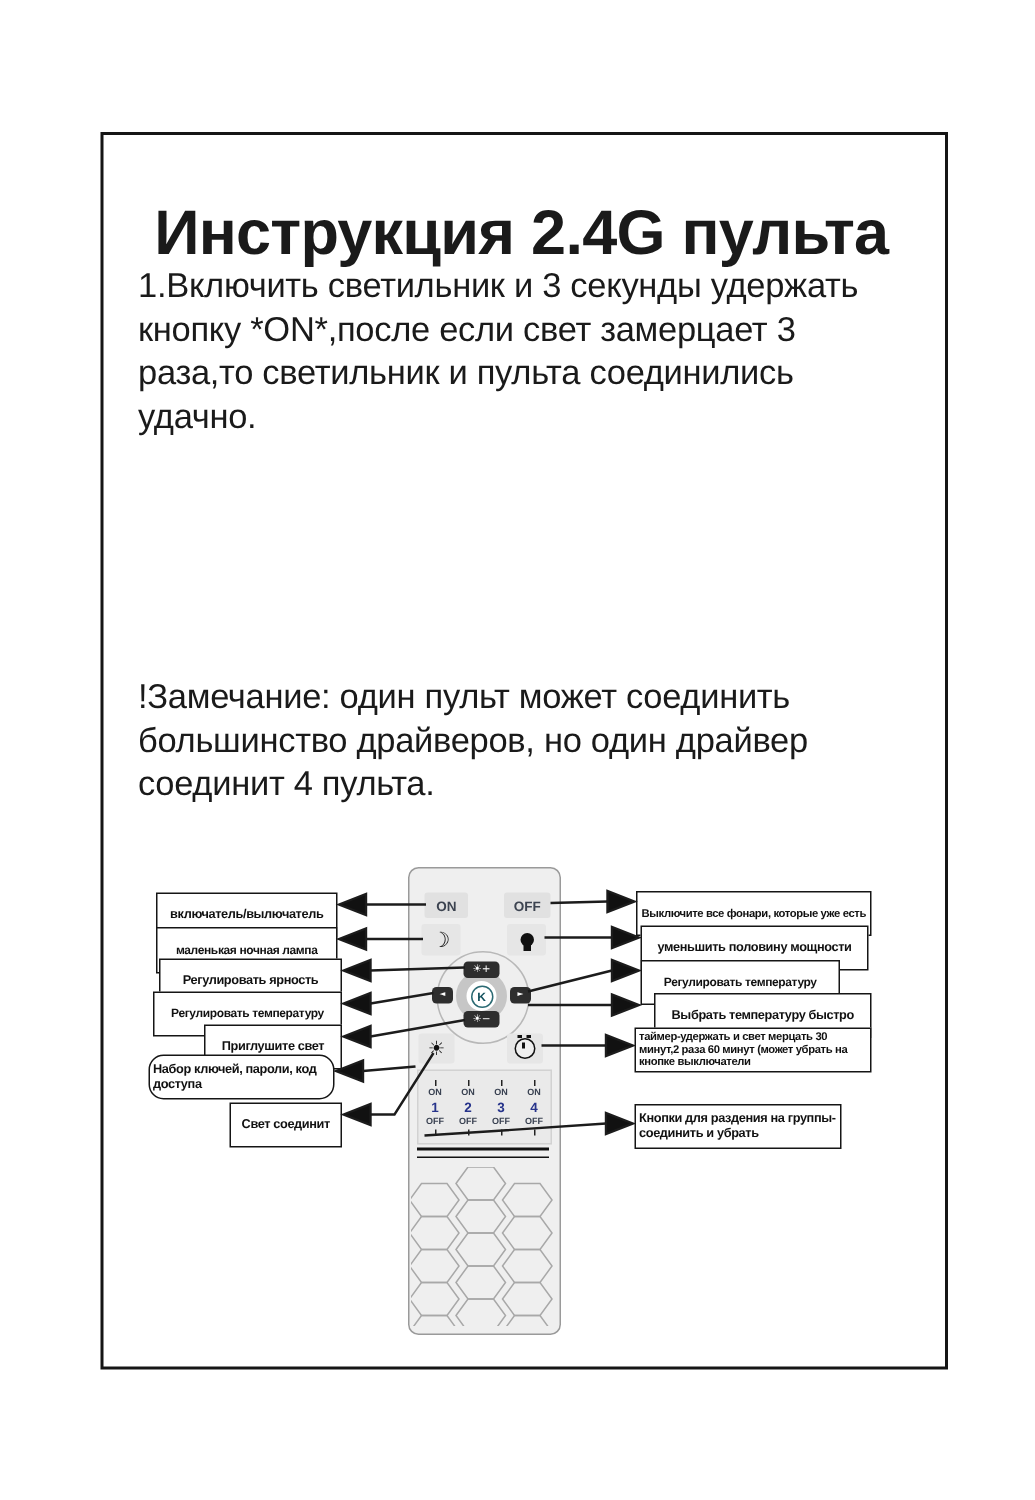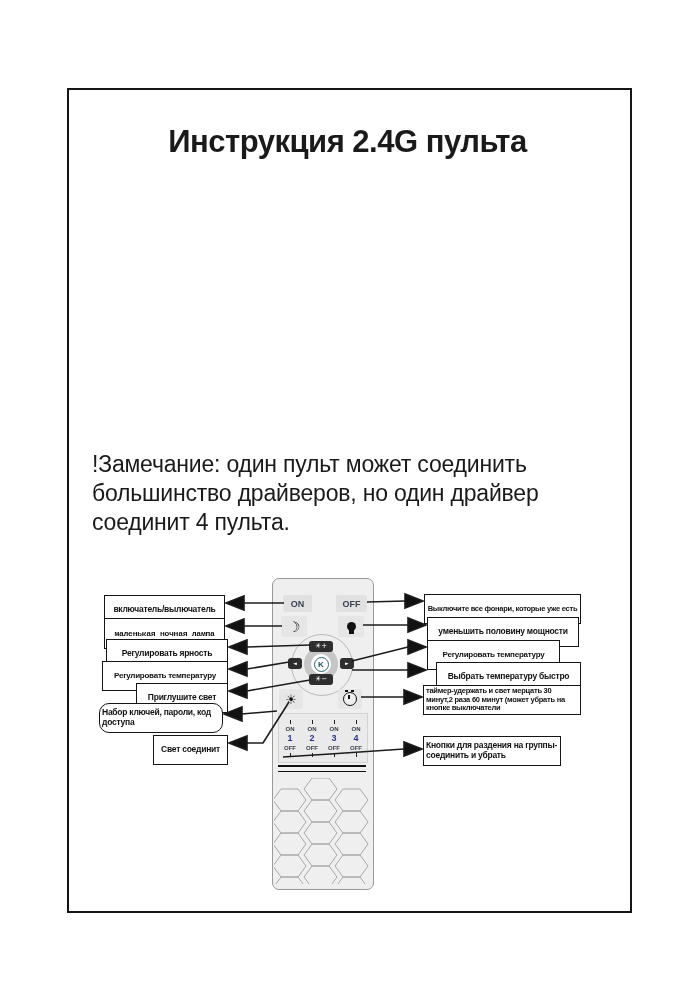--- a/index.html
+++ b/index.html
@@ -1,20 +1,20 @@
 <!DOCTYPE html>
 <html><head>
 <meta charset="utf-8">
 <style>
   html,body{margin:0;padding:0;background:#fff;}
   #page{position:relative;width:690px;height:1000px;background:#ffffff;overflow:hidden;
         font-family:"Liberation Sans",sans-serif;color:#1a1a1a;}
   #frame{position:absolute;left:67px;top:88px;width:561px;height:821px;border:2px solid #151515;}
   #title{position:absolute;left:67px;top:103px;width:561px;text-align:center;
-         font-size:31px;font-weight:bold;letter-spacing:-0.5px;}
+         font-size:42px;font-weight:bold;letter-spacing:-0.5px;}
   .bodytext{position:absolute;left:92px;width:485px;font-size:23px;line-height:29px;letter-spacing:-0.2px;}
   .bodytext p{margin:0;}
   #paras{top:176px;}
   #note{top:450px;}
 
   
   #remote{position:absolute;left:272px;top:578px;width:100px;height:310px;background:#efefef;
           border:1px solid #9a9a9a;border-radius:7px;}
   .rbtn{position:absolute;background:#e1e1e1;border-radius:2px;display:flex;align-items:center;
         justify-content:center;font-size:9px;font-weight:bold;color:#3c4350;}
@@ -68,20 +68,21 @@
 </style>
 </head>
 <body>
 
 <div id="page">
   <div id="frame"></div>
 
   <h1 id="title">Инструкция 2.4G пульта</h1>
 
   <div id="paras" class="bodytext">
+    <p>1.Включить светильник и 3 секунды удержать кнопку *ON*,после если свет замерцает 3 раза,то светильник и пульта соединились удачно.</p>
   </div>
   <div id="note" class="bodytext">
     <p>!Замечание: один пульт может соединить большинство драйверов, но один драйвер соединит 4 пульта.</p>
   </div>
 
   <div id="remote">
     <div id="btn-on" class="rbtn">ON</div>
     <div id="btn-off" class="rbtn">OFF</div>
 
     <div id="btn-moon" class="icobtn">
@@ -156,21 +157,21 @@
         <polygon points="61,44 69,33 86,33 94,44 86,55 69,55" fill="none" stroke="#a8a8a8" stroke-width="1"></polygon>
         <polygon points="61,66 69,55 86,55 94,66 86,77 69,77" fill="none" stroke="#a8a8a8" stroke-width="1"></polygon>
         <polygon points="61,88 69,77 86,77 94,88 86,99 69,99" fill="none" stroke="#a8a8a8" stroke-width="1"></polygon>
         <polygon points="61,110 69,99 86,99 94,110 86,121 69,121" fill="none" stroke="#a8a8a8" stroke-width="1"></polygon>
       </svg>
   </div>
 
   <div class="callout nowrap" style="left:104px;top:595px;width:121px;height:16px;">
       <span>включатель/вылючатель</span>
     </div>
-  <div class="callout nowrap" style="left:104px;top:618px;width:121px;height:31px;font-size:8px;font-family:Liberation Mono, monospace;">
+  <div class="callout nowrap" style="left:104px;top:618px;width:121px;height:31px;font-size:8px;">
       <span>маленькая ночная лампа</span>
     </div>
   <div class="callout nowrap" style="left:106px;top:639px;width:122px;height:17px;">
       <span>Регулировать ярность</span>
     </div>
   <div class="callout nowrap" style="left:102px;top:661px;width:126px;height:16px;font-size:8px;">
       <span>Регулировать температуру</span>
     </div>
   <div class="callout nowrap" style="left:136px;top:683px;width:92px;height:16px;">
       <span>Приглушите свет</span>

